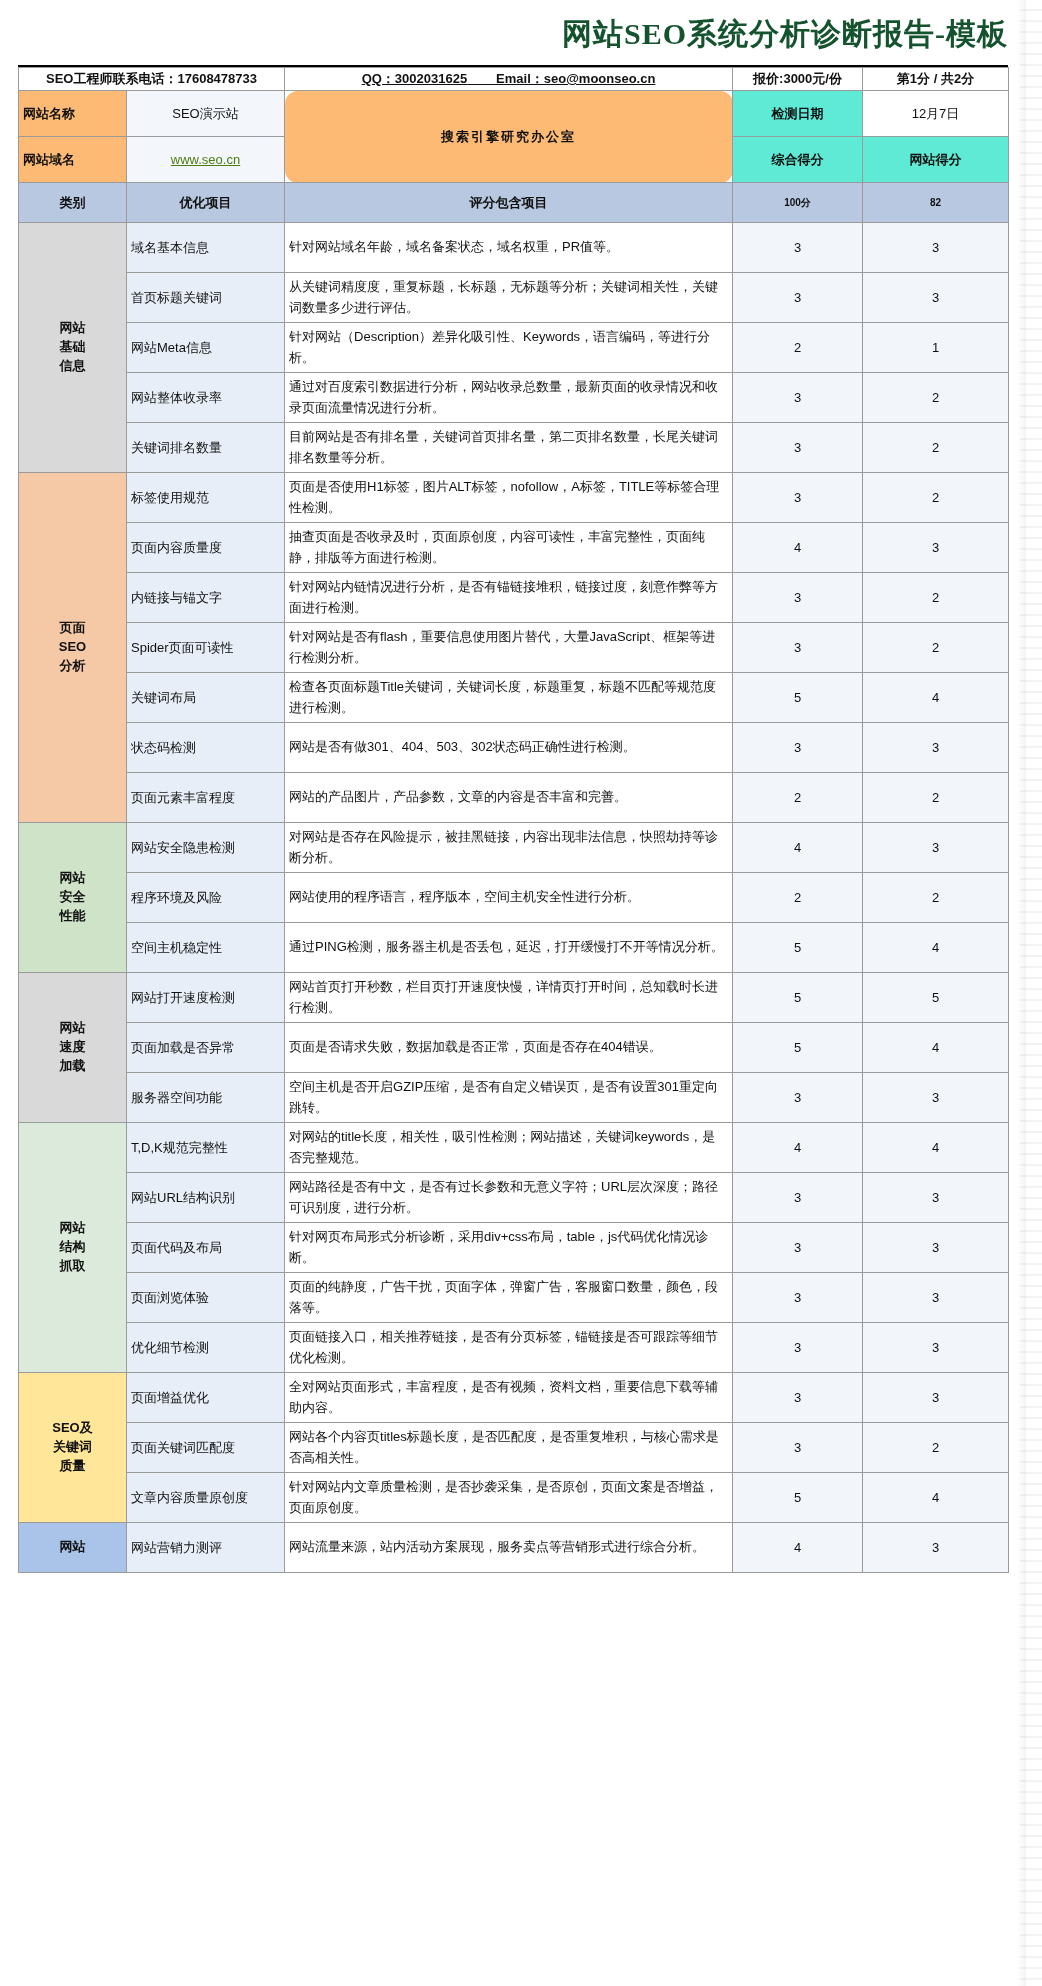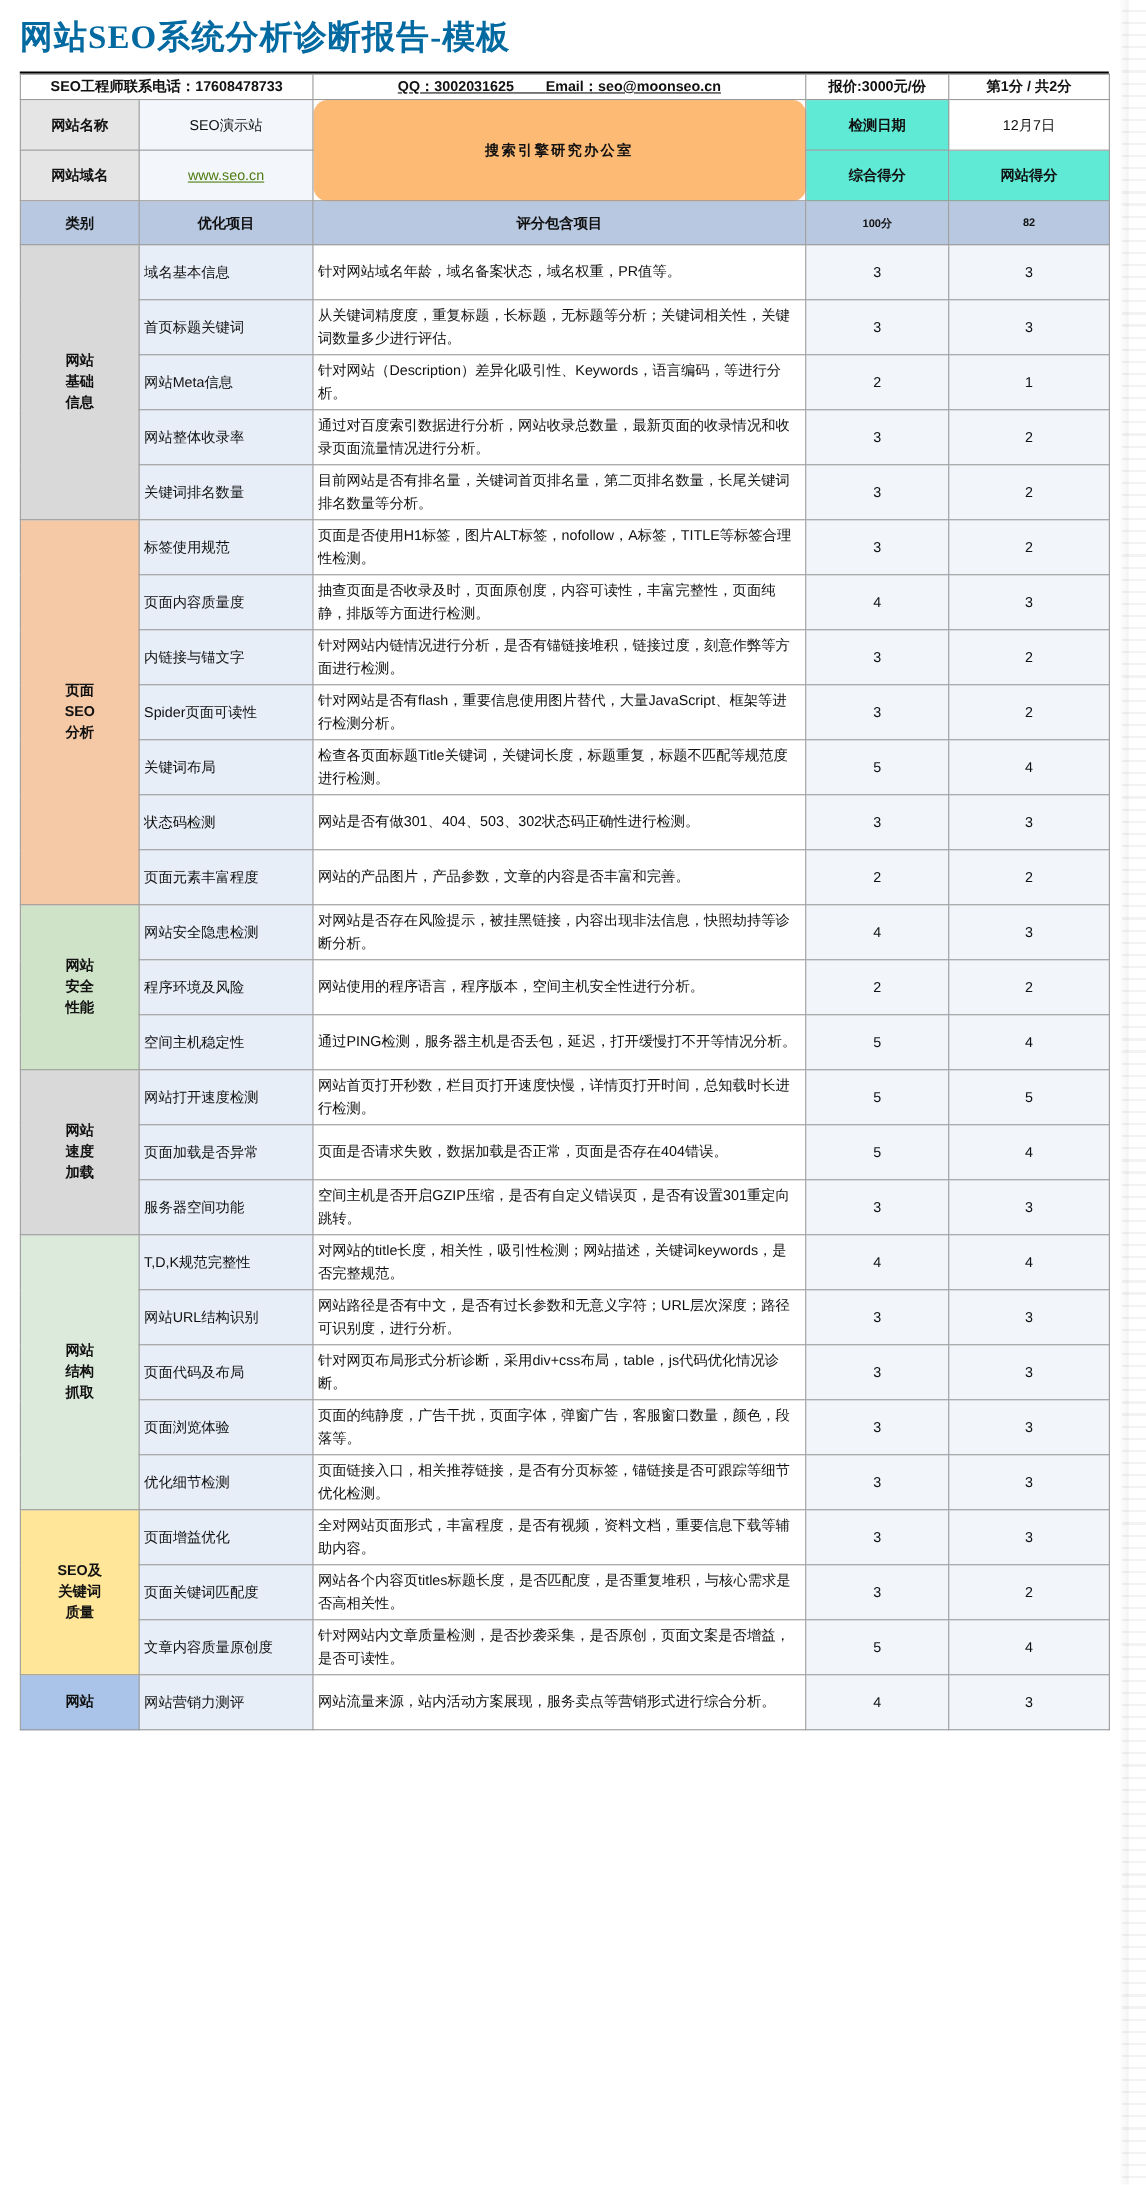--- a/index.html
+++ b/index.html
@@ -16,26 +16,26 @@
     overflow: hidden;
   }
   .sheet {
     position: absolute;
     left: 18px;
     top: 8px;
     width: 990px;
   }
   
   .doc-title {
-    text-align: left;
+    text-align: right;
     font-family: "Liberation Serif", serif;
     font-weight: bold;
     font-size: 30px;
     letter-spacing: 1px;
-    color: #0369a1;
+    color: #14532d;
     padding: 6px 0 10px 0;
     border-bottom: 2px solid #000;
     margin-bottom: 0;
   }
   table.main {
     border-collapse: collapse;
     width: 990px;
     table-layout: fixed;
   }
   table.main td, table.main th {
@@ -53,22 +53,22 @@
     padding: 4px 2px;
     background: #fff;
   }
   .contact-red { color: #c00000; }
   .contact-blue { color: #1a3fa0; text-decoration: underline; }
   .contact-small { font-size: 11.5px; font-weight: normal; color: #c00000;}
   .contact-page { font-size: 11.5px; font-weight: normal; color: #222; }
 
   
   .info-label {
-    background: #e5e5e5;
-    text-align: center;
+    background: #fdba74;
+    text-align: left;
     font-weight: bold;
     font-size: 15px;
     height: 46px;
   }
   .info-value {
     background: #f3f6fb;
     text-align: center;
     font-size: 13.5px;
     height: 46px;
   }
@@ -400,21 +400,21 @@
             <td class="sc2">3</td>
           </tr>
           <tr class="row">
             <td class="item">页面关键词匹配度</td>
             <td class="desc">网站各个内容页titles标题长度，是否匹配度，是否重复堆积，与核心需求是否高相关性。</td>
             <td class="sc">3</td>
             <td class="sc2">2</td>
           </tr>
           <tr class="row">
             <td class="item">文章内容质量原创度</td>
-            <td class="desc">针对网站内文章质量检测，是否抄袭采集，是否原创，页面文案是否增益，是否可读性。</td>
+            <td class="desc">针对网站内文章质量检测，是否抄袭采集，是否原创，页面文案是否增益，页面原创度。</td>
             <td class="sc">5</td>
             <td class="sc2">4</td>
           </tr>
           <tr class="row">
             <td class="cat cat-7" rowspan="1">
               <div>网站</div>
             </td>
             <td class="item">网站营销力测评</td>
             <td class="desc">网站流量来源，站内活动方案展现，服务卖点等营销形式进行综合分析。</td>
             <td class="sc">4</td>

